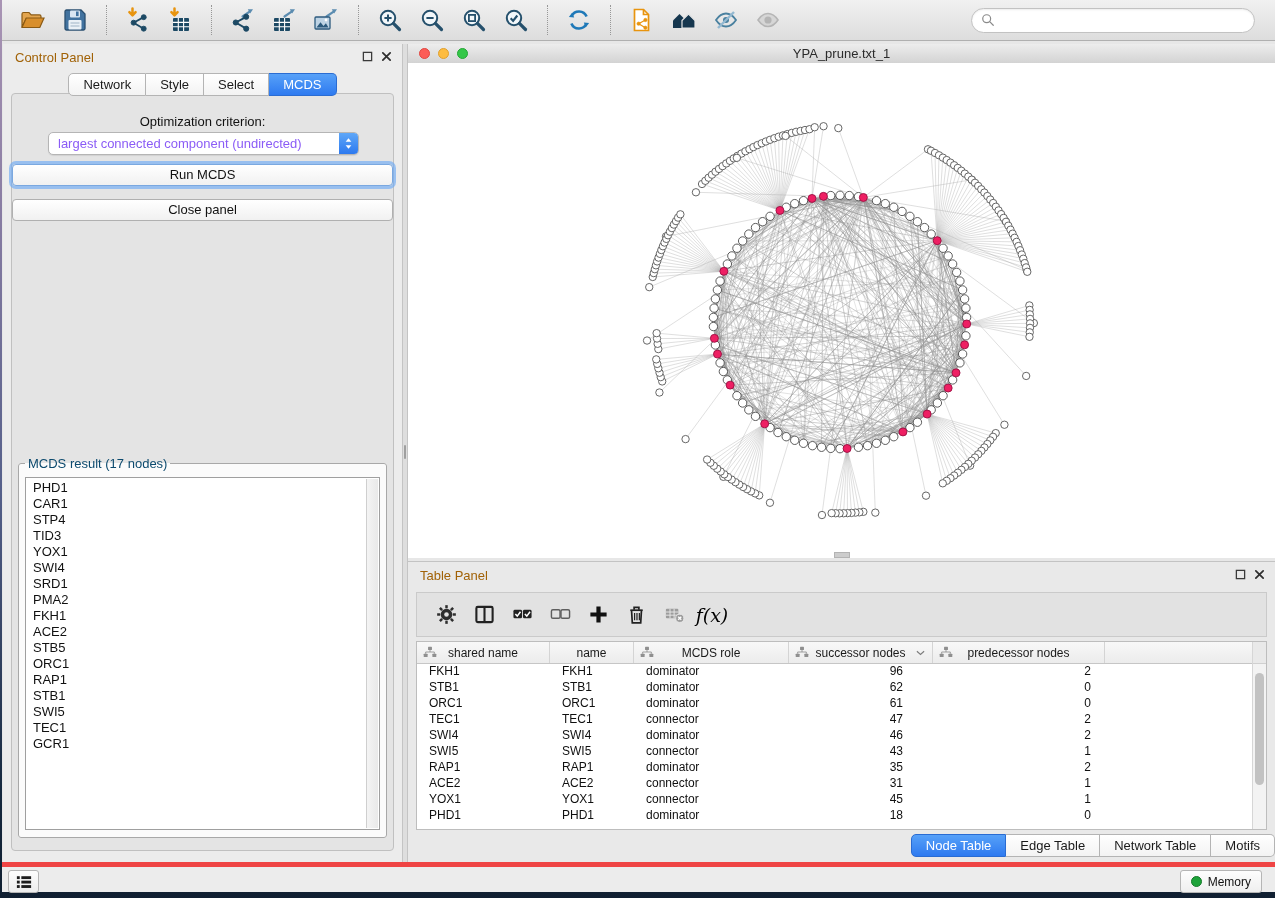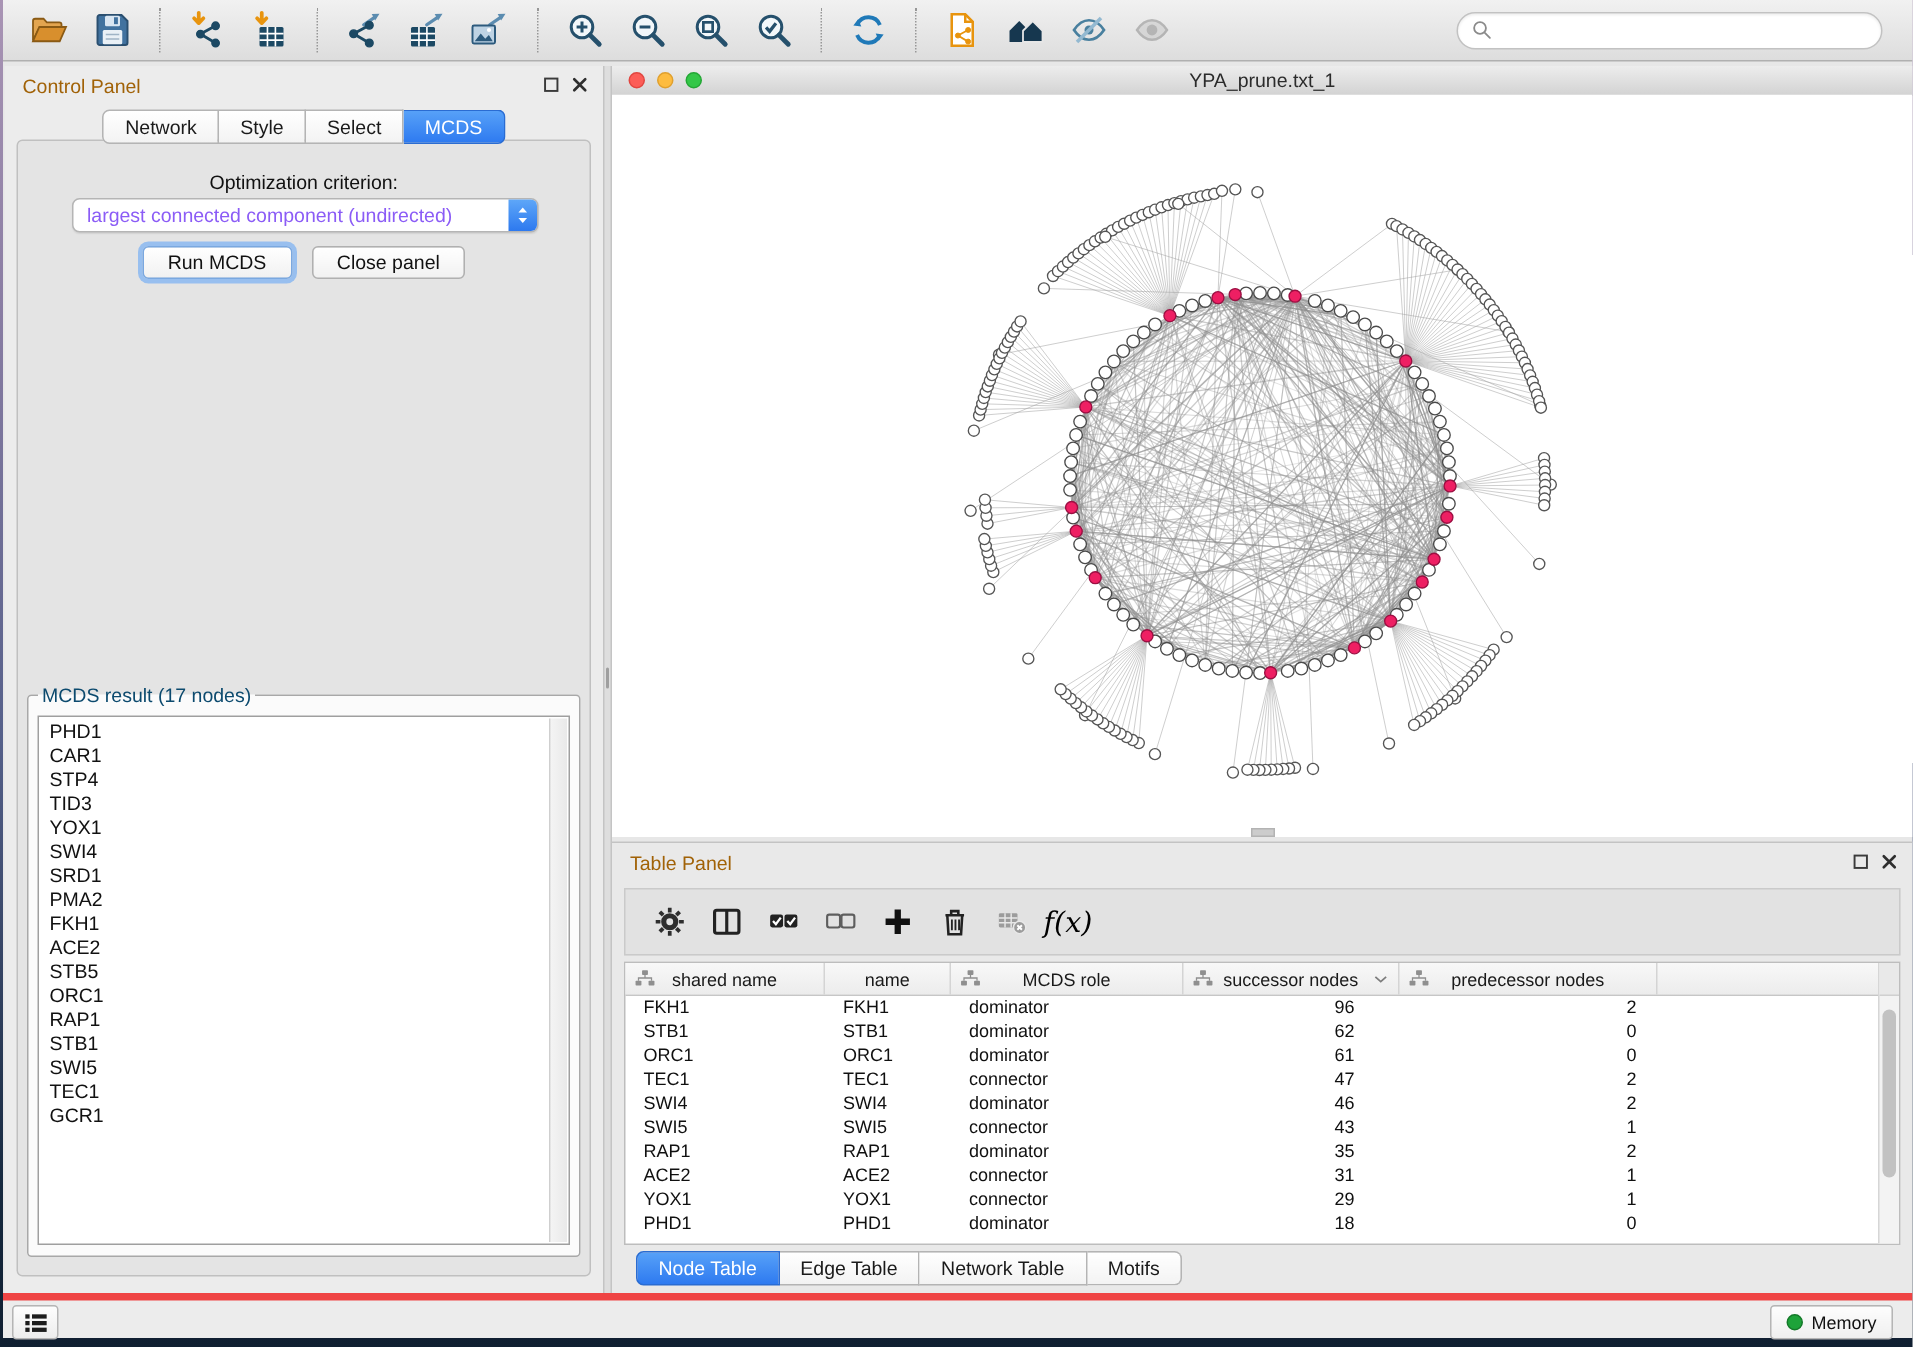--- a/index.html
+++ b/index.html
@@ -42,21 +42,21 @@
   .cp-pane{position:absolute;top:49px;left:8px;right:8px;bottom:11px;background:#e4e4e4;
     border:1px solid #c0c0c0;border-radius:4px;}
   .opt-label{position:absolute;top:20px;left:0;right:0;text-align:center;font-size:13px;color:#111;}
   .criterion{position:absolute;top:38px;left:36px;right:34px;height:23px;background:#fff;
     border:1px solid #b5b5b5;border-radius:5px;display:flex;align-items:center;box-sizing:border-box;
     box-shadow:0 1px 1px rgba(0,0,0,.08);}
   .criterion .ctext{flex:1;font-size:13px;color:#8b5cf6;padding-left:9px;white-space:nowrap;overflow:hidden;}
   .criterion .stepper{width:19px;align-self:stretch;background:linear-gradient(#5ea7f8,#2d79ef);
     border-radius:0 4px 4px 0;display:flex;align-items:center;justify-content:center;}
   .criterion .stepper svg{width:9px;height:13px;}
-  .btn-row{position:absolute;top:70px;left:0;right:0;display:flex;justify-content:center;gap:13px;}
+  .btn-row{position:absolute;top:70px;left:0;right:0;display:flex;justify-content:center;gap:13px;flex-direction:column;}
   .macbtn{height:22px;line-height:20px;font-size:13px;color:#111;padding:0 16px;
     background:linear-gradient(#ffffff,#f1f1f1);border:1px solid #b0b0b0;border-radius:4px;cursor:default;}
   .macbtn.focusring{box-shadow:0 0 0 3px rgba(110,170,245,.65);border-color:#7aa8e0;}
   fieldset.groupbox{position:absolute;top:362px;left:6px;right:6px;bottom:12px;margin:0;
     background:#fbfbfb;border:1px solid #a8a8a8;border-radius:3px;padding:0;}
   fieldset.groupbox legend{font-size:13px;color:#0c4a6e;margin-left:6px;padding:0 3px;}
   .mcds-list{position:absolute;top:6px;left:6px;right:6px;bottom:7px;background:#fff;
     border:1px solid #9f9f9f;overflow:hidden;}
   .mcds-scroll{position:absolute;top:1px;right:1px;bottom:1px;width:11px;
     background:linear-gradient(90deg,#f4f4f4,#e9e9e9);border-left:1px solid #cfcfcf;}
@@ -100,21 +100,21 @@
   .hfill{flex:1;}
   .tbl-body{position:absolute;top:21px;left:0;right:14px;bottom:0;overflow:hidden;}
   .trow{display:flex;height:16px;line-height:16px;}
   .tcell{box-sizing:border-box;font-size:12px;color:#101010;white-space:nowrap;overflow:hidden;}
   .tcell.l{padding-left:12px;text-align:left;}
   .tcell.r1{text-align:right;padding-right:30px;}
   .tcell.r2{text-align:right;padding-right:14px;}
   .vscroll{position:absolute;top:0;right:0;bottom:0;width:14px;background:#f3f3f3;border-left:1px solid #d6d6d6;box-sizing:border-box;}
   .vscroll .corner{position:absolute;top:0;left:0;right:0;height:21px;background:#e9e9e9;border-bottom:1px solid #d0d0d0;}
   .vscroll .thumb{position:absolute;left:2px;right:2px;top:31px;height:112px;background:#c2c2c2;border-radius:5px;}
-  .tp-tabs{position:absolute;bottom:5px;left:16px;right:0;display:flex;justify-content:flex-start;}
+  .tp-tabs{position:absolute;bottom:5px;left:4px;right:0;display:flex;justify-content:flex-end;}
 
   
   .status-bar{position:absolute;left:0;right:0;bottom:0;height:30px;background:#ececec;border-top:5px solid #ef4444;box-sizing:border-box;}
   .sb-list-btn{position:absolute;left:6px;top:3px;width:31px;height:23px;box-sizing:border-box;
     background:linear-gradient(#fdfdfd,#ededed);border:1px solid #b5b5b5;border-radius:3px;
     display:flex;align-items:center;justify-content:center;}
   .sb-list-btn svg{width:20px;height:16px;}
   .memory-btn{position:absolute;right:13px;top:3px;height:23px;box-sizing:border-box;padding:0 10px;
     background:linear-gradient(#fdfdfd,#efefef);border:1px solid #b5b5b5;border-radius:3px;
     display:flex;align-items:center;gap:6px;font-size:12px;color:#111;}
@@ -1521,21 +1521,21 @@
             <div class="tcell l" style="width: 133px;">ACE2</div>
             <div class="tcell l" style="width: 84px;">ACE2</div>
             <div class="tcell l" style="width: 155px;">connector</div>
             <div class="tcell r1" style="width: 144px;">31</div>
             <div class="tcell r2" style="width: 172px;">1</div>
           </div>
           <div class="trow">
             <div class="tcell l" style="width: 133px;">YOX1</div>
             <div class="tcell l" style="width: 84px;">YOX1</div>
             <div class="tcell l" style="width: 155px;">connector</div>
-            <div class="tcell r1" style="width: 144px;">29</div>
+            <div class="tcell r1" style="width: 144px;">45</div>
             <div class="tcell r2" style="width: 172px;">1</div>
           </div>
           <div class="trow">
             <div class="tcell l" style="width: 133px;">PHD1</div>
             <div class="tcell l" style="width: 84px;">PHD1</div>
             <div class="tcell l" style="width: 155px;">dominator</div>
             <div class="tcell r1" style="width: 144px;">18</div>
             <div class="tcell r2" style="width: 172px;">0</div>
           </div>
         </div>

